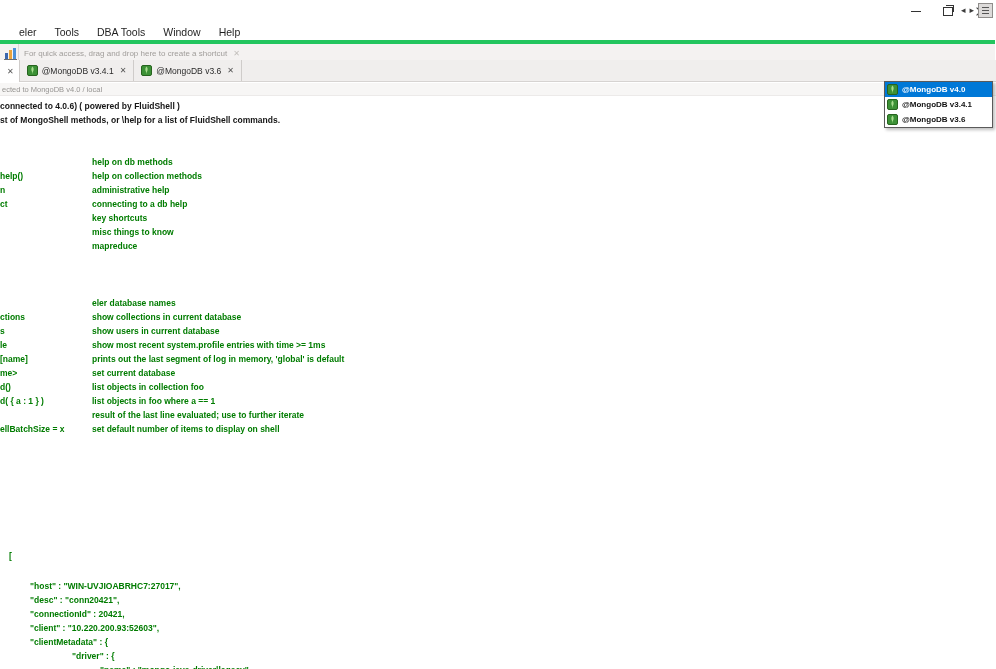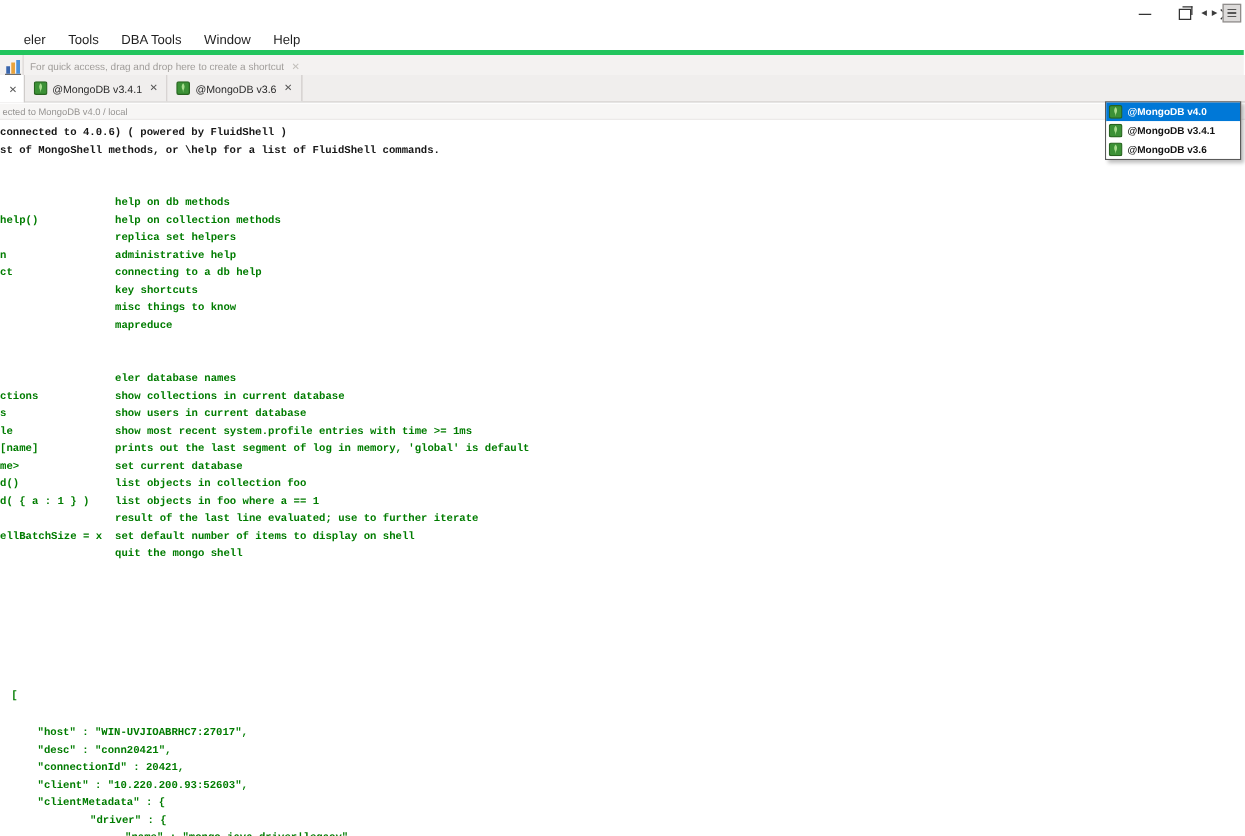--- a/index.html
+++ b/index.html
@@ -36,21 +36,21 @@
   .tabicon{display:inline-flex;width:11px;height:11px;}
   .tabclose{font-size:8px;color:#555;margin-left:2px;}
   .tabnav{position:absolute;right:3px;top:3px;display:flex;align-items:center;gap:4px;}
   .navarrow{font-size:9px;color:#3c3c3c;line-height:1;}
   .listbtn{width:13px;height:13px;background:#dddbda;border:1px solid #8f8d8b;display:flex;align-items:center;justify-content:center;}
   .listbtn .lines{width:7px;height:7px;background:repeating-linear-gradient(#555 0 1px,transparent 1px 3px);}
   
   .shellbar{position:absolute;left:0;top:83px;width:996px;height:12px;background:#f7f6f5;border-bottom:1px solid #eceae9;font-size:7.5px;color:#969492;display:flex;align-items:center;padding-left:2px;}
   
   .console{position:absolute;left:0;top:96px;width:824px;height:573px;background:#fff;overflow:hidden;
-    font-family:Liberation Mono, monospace;font-weight:700;font-size:8.5px;color:#007c00;}
+    font-family:Liberation Sans, sans-serif;font-weight:700;font-size:8.5px;color:#007c00;}
   .cline{position:absolute;left:0;white-space:pre;}
   .hdr{color:#161616;}
   .blk{position:absolute;left:0;width:996px;}
   .crow{position:relative;height:14px;}
   .c1{position:absolute;left:0;white-space:pre;}
   .c2{position:absolute;left:92px;white-space:pre;}
   .jrow{height:14px;white-space:pre;}
   .ind1{padding-left:30px;}
   .ind2{padding-left:72px;}
   .ind3{padding-left:100px;}
@@ -143,24 +143,20 @@
   <div class="blk" style="top:61px;">
       <div class="crow">
         <span class="c1"></span>
         <span class="c2">help on db methods</span>
       </div>
       <div class="crow">
         <span class="c1">help()</span>
         <span class="c2">help on collection methods</span>
       </div>
       <div class="crow">
-        <span class="c1"></span>
-        <span class="c2">replica set helpers</span>
-      </div>
-      <div class="crow">
         <span class="c1">n</span>
         <span class="c2">administrative help</span>
       </div>
       <div class="crow">
         <span class="c1">ct</span>
         <span class="c2">connecting to a db help</span>
       </div>
       <div class="crow">
         <span class="c1"></span>
         <span class="c2">key shortcuts</span>
@@ -207,24 +203,20 @@
         <span class="c1">d( { a : 1 } )</span>
         <span class="c2">list objects in foo where a == 1</span>
       </div>
       <div class="crow">
         <span class="c1"></span>
         <span class="c2">result of the last line evaluated; use to further iterate</span>
       </div>
       <div class="crow">
         <span class="c1">ellBatchSize = x</span>
         <span class="c2">set default number of items to display on shell</span>
-      </div>
-      <div class="crow">
-        <span class="c1"></span>
-        <span class="c2">quit the mongo shell</span>
       </div>
     </div>
   <div class="cline" style="top:455px;left:9px;">[</div>
   <div class="blk" style="top:485px;">
       <div class="jrow ind1">"host" : "WIN-UVJIOABRHC7:27017",</div>
       <div class="jrow ind1">"desc" : "conn20421",</div>
       <div class="jrow ind1">"connectionId" : 20421,</div>
       <div class="jrow ind1">"client" : "10.220.200.93:52603",</div>
       <div class="jrow ind1">"clientMetadata" : {</div>
       <div class="jrow ind2">"driver" : {</div>

